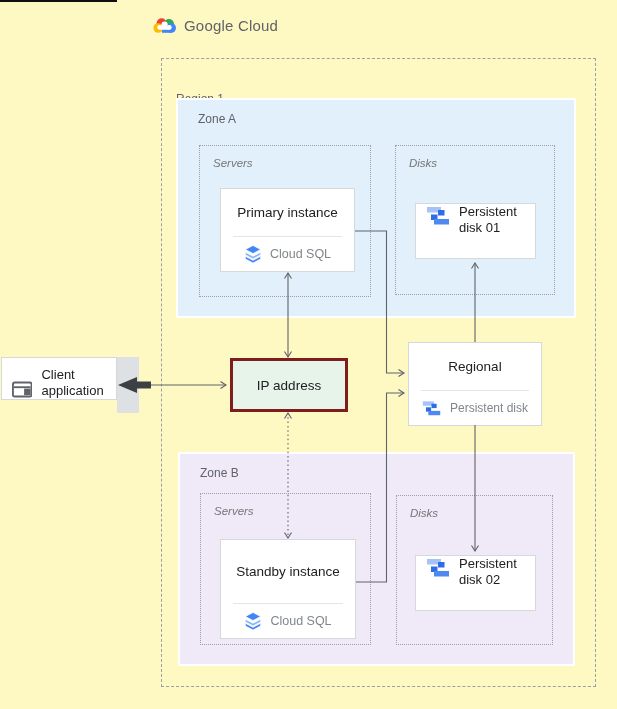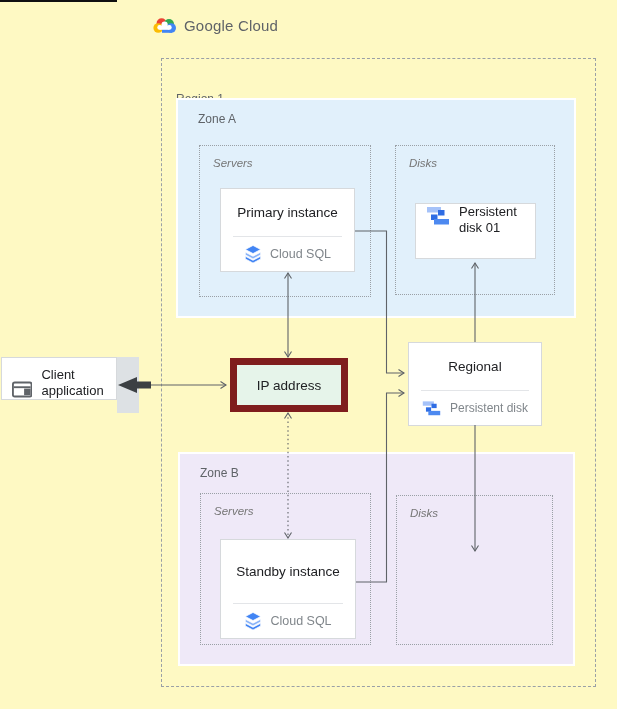--- a/index.html
+++ b/index.html
@@ -43,21 +43,21 @@
 
   .primary-card{left:220px;top:188px;width:135px;height:84px;}
   .standby-card{left:220px;top:539px;width:136px;height:100px;text-align:right;}
   .regional-card{left:408px;top:342px;width:134px;height:84px;}
 
   .disk-card{display:flex;justify-content:center;gap:9px;}
   .disk-card .disk-label{font-size:13px;color:#202124;line-height:1.25;width:66px;}
   .disk01-card{left:415px;top:203px;width:121px;height:56px;}
   .disk02-card{left:415px;top:555px;width:121px;height:56px;}
 
-  .ip-card{left:230px;top:358px;width:118px;height:54px;background:#e6f4ea;border:7px solid #7f1d1d;box-sizing:border-box;display:flex;align-items:center;justify-content:center;font-size:13.5px;color:#202124;}
+  .ip-card{left:230px;top:358px;width:118px;height:54px;background:#e6f4ea;border:3px solid #7f1d1d;box-sizing:border-box;display:flex;align-items:center;justify-content:center;font-size:13.5px;color:#202124;}
 
   .client-card{left:1px;top:357px;width:116px;height:43px;display:flex;align-items:flex-end;gap:9px;padding-left:10px;}
   .client-label{font-size:13px;color:#202124;line-height:1.25;width:80px;}
   .gray-strip{left:117px;top:357px;width:22px;height:56px;background:#dde1e4;}
 
   
   .arrows{left:0;top:0;width:617px;height:709px;pointer-events:none;z-index:10;}
 </style>
 </head>
 <body>
@@ -134,20 +134,29 @@
   <div class="abs card disk-card disk01-card">
     <svg width="24" height="24" viewBox="0 0 24 24">
       <rect x="1" y="3" width="14" height="5.5" fill="#a5c2f9"></rect>
       <rect x="12" y="6" width="6.5" height="5.5" fill="#2f6de4"></rect>
       <rect x="5" y="10.5" width="6.5" height="5.5" fill="#2f6de4"></rect>
       <rect x="8" y="15" width="15" height="5.5" fill="#4d89f0"></rect>
     </svg>
     <span class="disk-label">Persistent disk 01</span>
   </div>
 
+  <div class="abs card disk-card disk02-card">
+    <svg width="24" height="24" viewBox="0 0 24 24">
+      <rect x="1" y="3" width="14" height="5.5" fill="#a5c2f9"></rect>
+      <rect x="12" y="6" width="6.5" height="5.5" fill="#2f6de4"></rect>
+      <rect x="5" y="10.5" width="6.5" height="5.5" fill="#2f6de4"></rect>
+      <rect x="8" y="15" width="15" height="5.5" fill="#4d89f0"></rect>
+    </svg>
+    <span class="disk-label">Persistent disk 02</span>
+  </div>
 
   <div class="abs card inst-card regional-card">
     <div class="inst-title">Regional</div>
     <div class="inst-divider"></div>
     <div class="inst-row" style="gap:9px;">
       <svg width="19" height="19" viewBox="0 0 24 24">
         <rect x="1" y="3" width="14" height="5.5" fill="#a5c2f9"></rect>
         <rect x="12" y="6" width="6.5" height="5.5" fill="#2f6de4"></rect>
         <rect x="5" y="10.5" width="6.5" height="5.5" fill="#2f6de4"></rect>
         <rect x="8" y="15" width="15" height="5.5" fill="#4d89f0"></rect>

